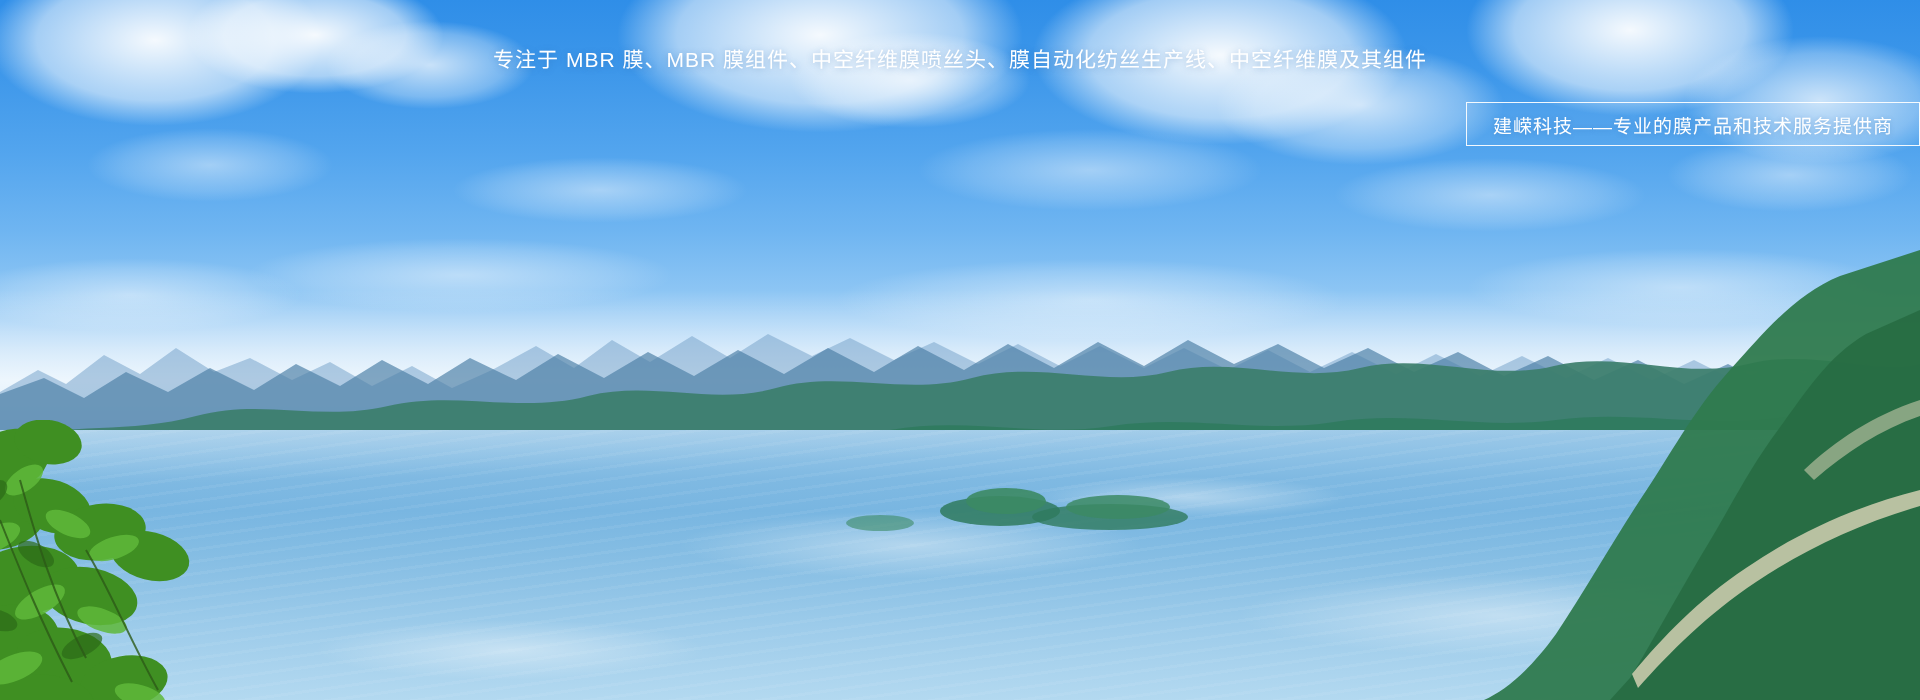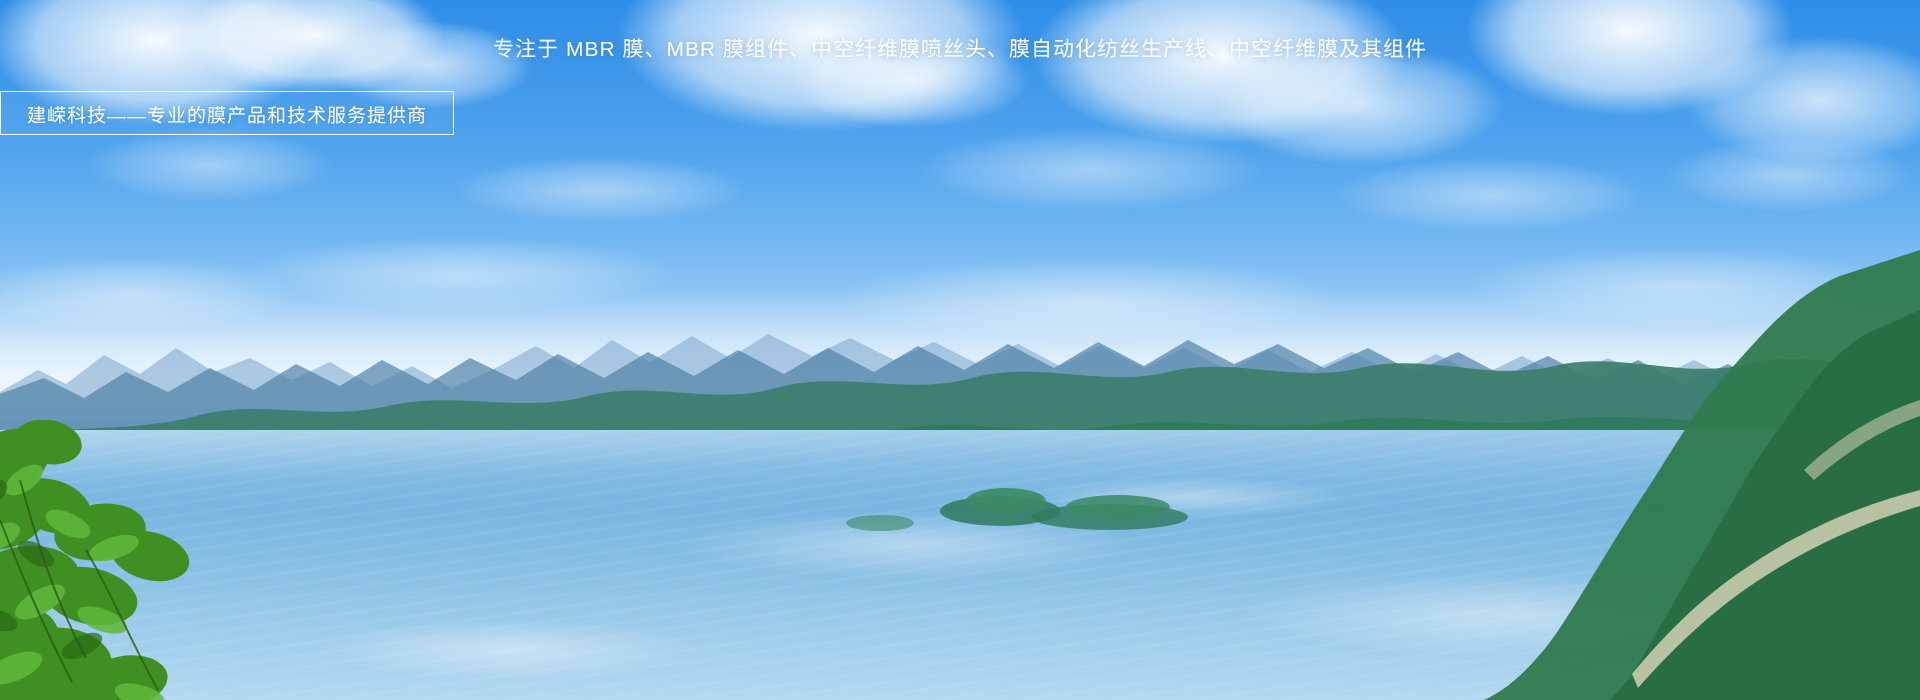--- a/index.html
+++ b/index.html
@@ -150,35 +150,35 @@
     color: #ffffff;
     letter-spacing: 2px;
     text-shadow:
       0 0 2px rgba(255,255,255,0.55),
       1px 1px 0 rgba(120,170,220,0.35),
       0 2px 10px rgba(40,100,170,0.30);
     white-space: nowrap;
   }
 
   .subline {
-    margin: 0;
+    margin: 11px;
     padding-top: 34px;
     font-size: 21px;
     line-height: 1.4;
     font-weight: 400;
     color: #ffffff;
     letter-spacing: 1px;
     text-shadow: 0 1px 6px rgba(40,100,170,0.35);
     white-space: nowrap;
   }
 
   .tagline-wrap {
     margin-top: 28px;
     display: flex;
-    justify-content: flex-start;
+    justify-content: flex-end;
   }
 
   .tagline-box {
     display: inline-flex;
     align-items: center;
     justify-content: center;
     height: 44px;
     padding: 0 26px;
     border: 1px solid rgba(255,255,255,0.92);
     color: #ffffff;

